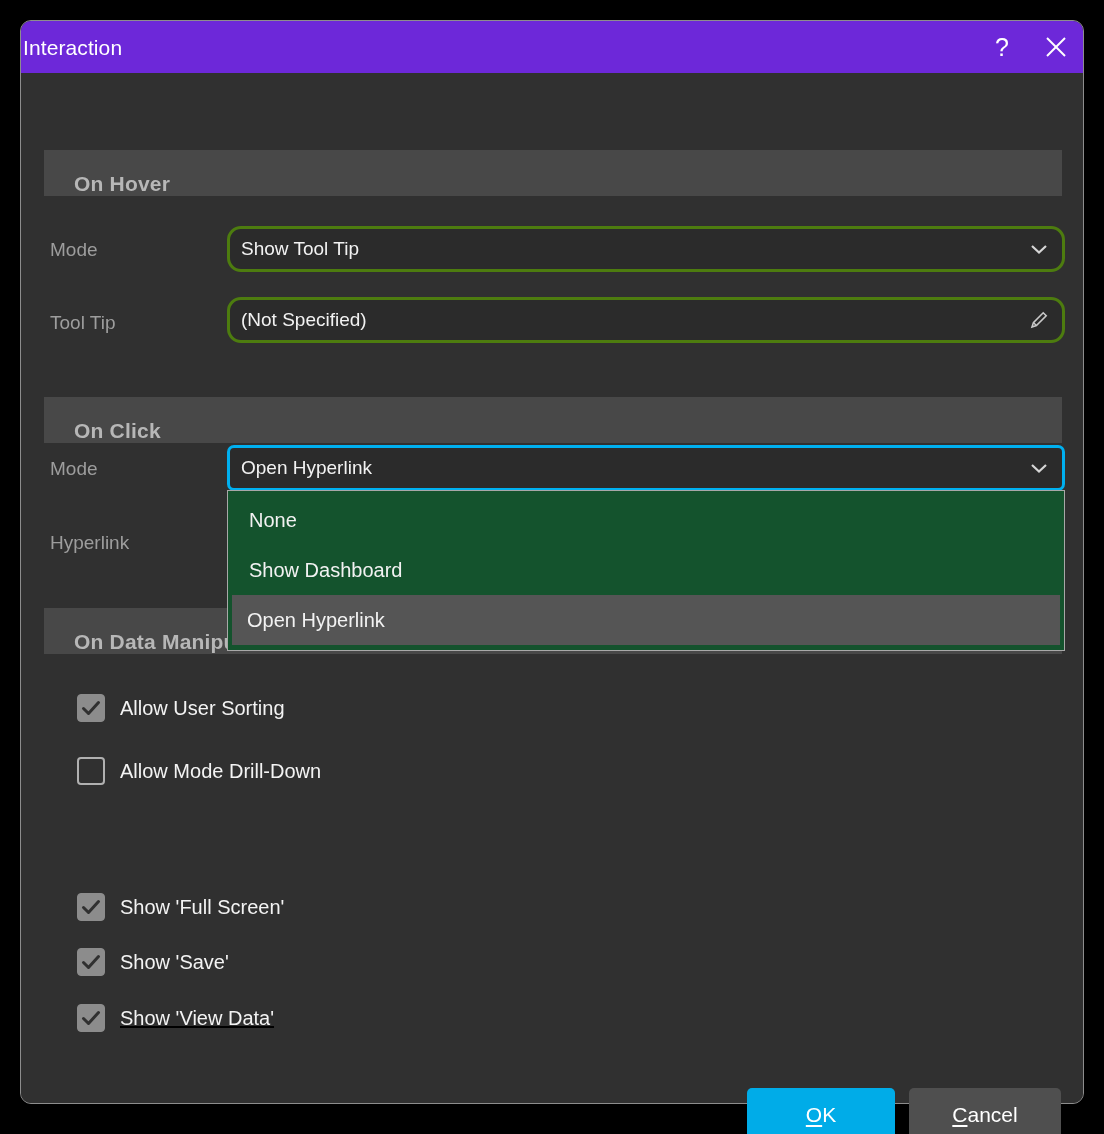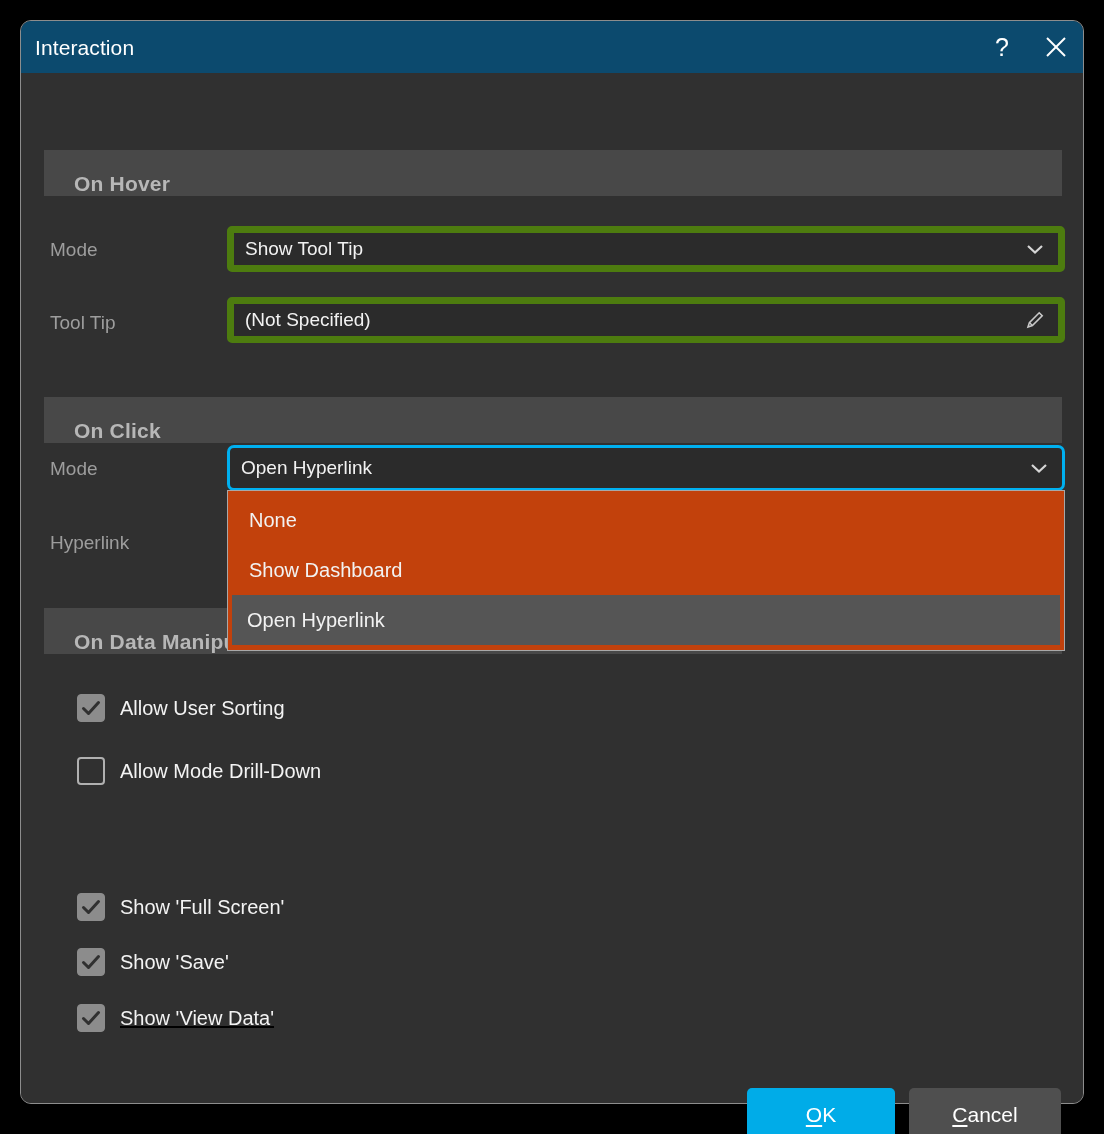--- a/index.html
+++ b/index.html
@@ -30,26 +30,26 @@
     border-radius: 11px;
     background: #303030;
     border: 1px solid #8d8d8d;
     box-sizing: border-box;
     overflow: visible;
   }
 
   .titlebar {
     position: relative;
     height: 52px;
-    background: #0c4a6e;
+    background: #6d28d9;
     border-radius: 10px 10px 0 0;
     display: flex;
     align-items: center;
     box-sizing: border-box;
-    padding-left: 14px;
+    padding-left: 2px;
   }
   .title-text {
     color: #ffffff;
     font-size: 21px;
     letter-spacing: .1px;
     line-height: 1;
   }
   .title-spacer { flex: 1 1 auto; }
   .title-btn {
     width: 54px;
@@ -97,22 +97,22 @@
     font-size: 19px;
     left: 29px;
   }
 
   .input {
     position: absolute;
     left: 206px;
     width: 838px;
     height: 46px;
     background: #2b2b2b;
-    border: 7px solid #4d7c0f;
-    border-radius: 5px;
+    border: 3px solid #4d7c0f;
+    border-radius: 14px;
     box-sizing: border-box;
     display: flex;
     align-items: center;
     padding: 0 10px 0 11px;
   }
   .input .value {
     color: #f2f2f2;
     font-size: 19px;
     flex: 1 1 auto;
     white-space: nowrap;
@@ -122,21 +122,21 @@
     border: 3px solid #00b0f0;
     border-radius: 7px;
   }
   .adorn { width: 26px; display: flex; align-items: center; justify-content: center; color: #d6d6d6; }
 
   
   .dropdown-popup {
     position: absolute;
     left: 206px;
     width: 838px;
-    background: #c2410c;
+    background: #14532d;
     border: 1px solid #a8a8a8;
     box-sizing: border-box;
     z-index: 50;
     padding: 4px 0 5px 0;
   }
   .dropdown-item {
     height: 50px;
     display: flex;
     align-items: center;
     padding-left: 17px;

